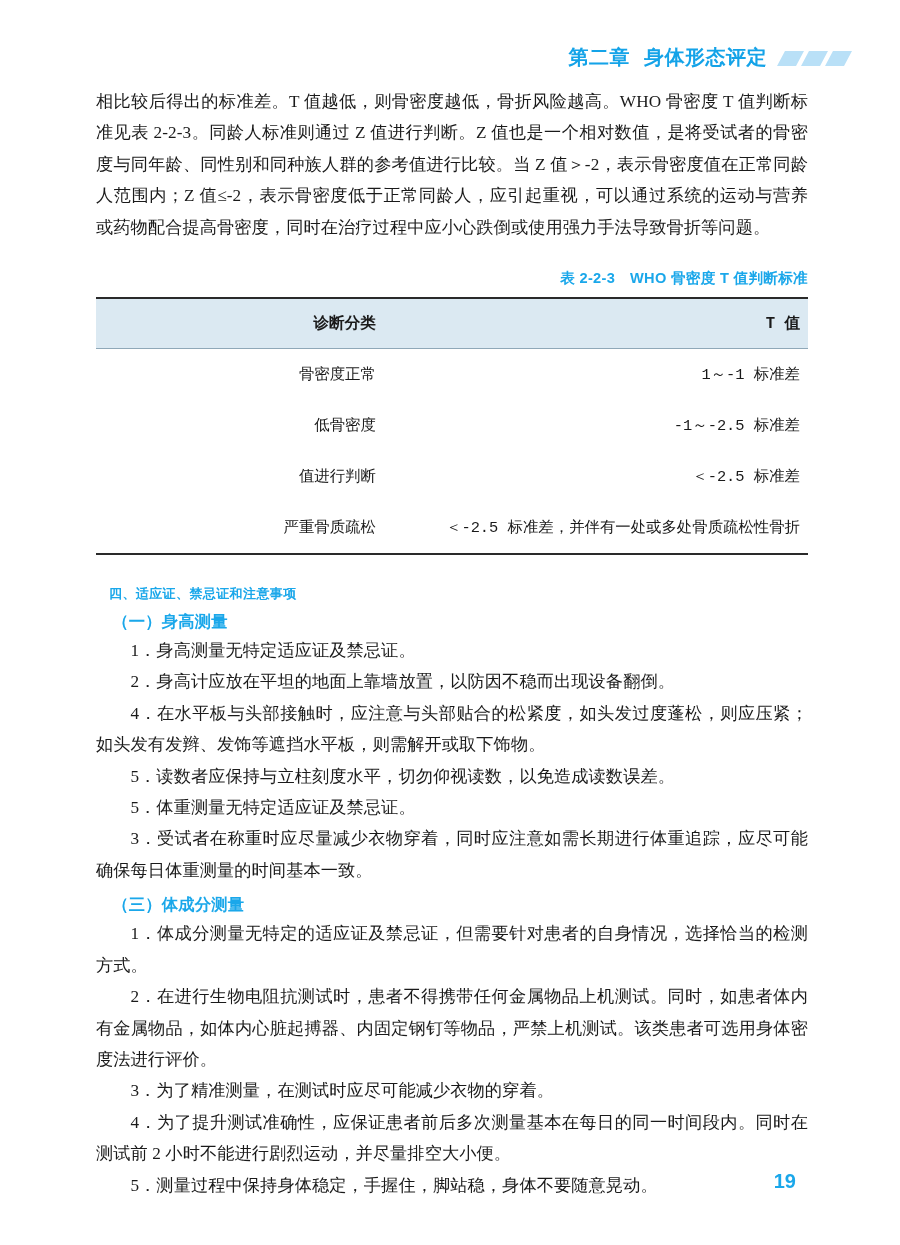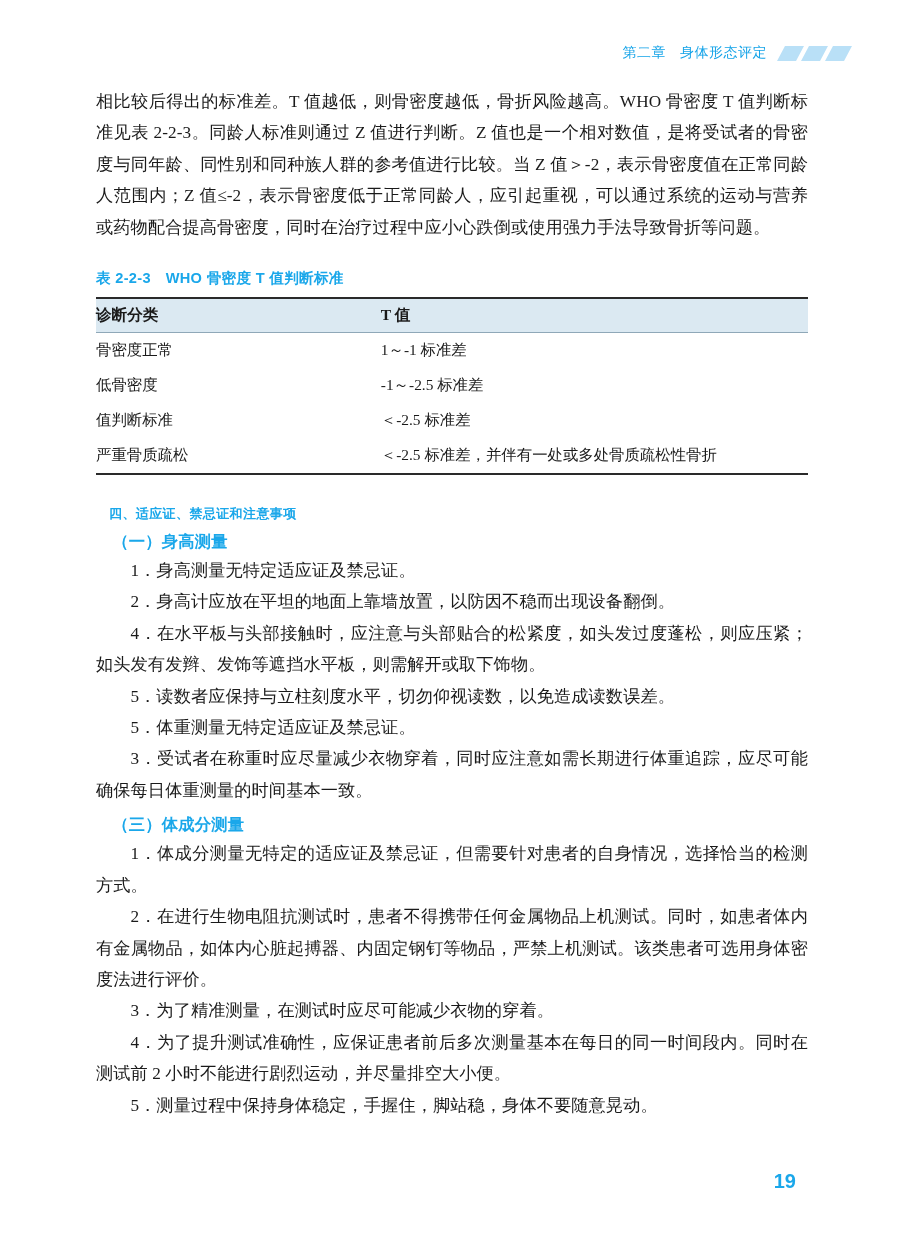--- a/index.html
+++ b/index.html
@@ -20,22 +20,22 @@
   .running-head {
     position: absolute;
     top: 44px;
     right: 52px;
     display: flex;
     align-items: center;
     gap: 14px;
   }
   .running-head-title {
     font-family: "Liberation Sans", "DejaVu Sans", sans-serif;
-    font-size: 14px;
-    font-weight: normal;
+    font-size: 20px;
+    font-weight: bold;
     color: #14a3e8;
     letter-spacing: 0.5px;
     white-space: nowrap;
   }
   .head-deco {
     display: flex;
     gap: 5px;
     align-items: center;
     margin-top: 1px;
   }
@@ -64,39 +64,40 @@
     text-justify: inter-ideograph;
     letter-spacing: 0.1px;
   }
   p.para.indent  { text-indent: 2em; }
   p.para.flush   { text-indent: 0; }
 
   
   .table-block { margin-top: 26px; }
 
   .table-caption {
-    text-align: left;
+    text-align: right;
     font-family: "Liberation Sans", "DejaVu Sans", sans-serif;
     font-size: 14.6px;
     font-weight: bold;
     color: #1aa7ea;
     letter-spacing: 0.3px;
     margin-bottom: 9px;
   }
 
   table.who-table {
     width: 100%;
     border-collapse: collapse;
     table-layout: fixed;
   }
   table.who-table th,
   table.who-table td {
-    padding: 0;
-    text-align: left;
+    padding: 8px;
+    text-align: right;
     font-weight: normal;
+    font-family: Liberation Mono, monospace;
   }
   .who-table thead tr {
     background: #dbe9f2;
   }
   .who-table thead th {
     font-size: 15.6px;
     font-weight: bold;
     height: 33px;
     border-top: 2.4px solid #2a2a2a;
     border-bottom: 1.4px solid #8fa8b8;
@@ -171,21 +172,21 @@
       <tbody>
         <tr>
           <td>骨密度正常</td>
           <td>1～-1 标准差</td>
         </tr>
         <tr>
           <td>低骨密度</td>
           <td>-1～-2.5 标准差</td>
         </tr>
         <tr>
-          <td>值判断标准</td>
+          <td>值进行判断</td>
           <td>＜-2.5 标准差</td>
         </tr>
         <tr>
           <td>严重骨质疏松</td>
           <td>＜-2.5 标准差，并伴有一处或多处骨质疏松性骨折</td>
         </tr>
       </tbody>
     </table>
   </div>
 

